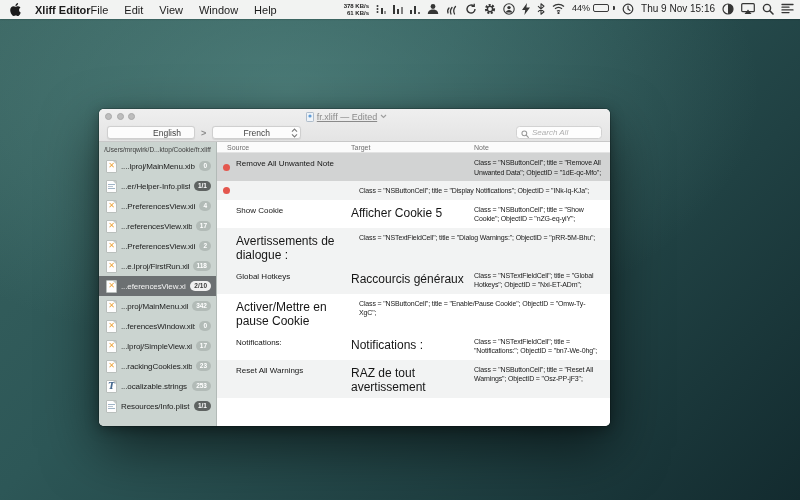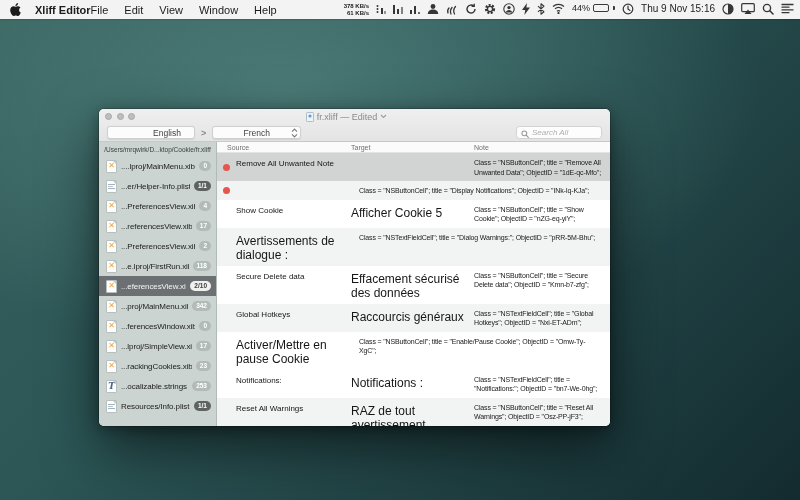--- a/index.html
+++ b/index.html
@@ -40,21 +40,21 @@
     display:flex; flex-direction:column;
   }
   .titlebar {
     height:15px; background:linear-gradient(#efefef,#eaeaea);
     display:flex; align-items:center; position:relative; flex:0 0 auto;
   }
   .lights { display:flex; gap:4.5px; margin-left:6px; }
   .light { width:7px; height:7px; border-radius:50%; background:#bdbdbd; border:0.5px solid #a9a9a9; }
   .wintitle {
     position:absolute; left:0; right:16px; text-align:center; font-size:9px; color:#8a8a8a;
-    display:flex; align-items:center; justify-content:center; gap:3px; height:100%;
+    display:flex; align-items:center; justify-content:center; gap:3px; height:100%;text-decoration:underline;
   }
   .proxyicon svg{ display:block; }
   .tchev { display:flex; align-items:center; opacity:.8; }
   .toolbar {
     height:18px; background:linear-gradient(#eaeaea,#e4e4e4);
     border-bottom:1px solid #c8c8c8; display:flex; align-items:center;
     padding:0 8px; flex:0 0 auto;
   }
   .tbtn {
     height:13px; background:#fcfcfc; border:1px solid #cfcfcf; border-radius:3px;
@@ -448,26 +448,20 @@
     <span class="td-dot"></span>
     <span class="td-source">Show Cookie</span>
     <span class="td-target">Afficher Cookie 5</span>
     <span class="td-note">Class = "NSButtonCell"; title = "Show Cookie"; ObjectID = "nZG-eq-yiY";</span>
   </div>
           <div class="trow alt">
     <span class="td-dot"></span>
     <span class="td-target">Avertissements de dialogue :</span>
     <span class="td-note">Class = "NSTextFieldCell"; title = "Dialog Warnings:"; ObjectID = "pRR-5M-Bhu";</span>
   </div>
-          <div class="trow">
-    <span class="td-dot"></span>
-    <span class="td-source">Secure Delete data</span>
-    <span class="td-target">Effacement sécurisé des données</span>
-    <span class="td-note">Class = "NSButtonCell"; title = "Secure Delete data"; ObjectID = "Kmn-b7-zfg";</span>
-  </div>
           <div class="trow alt">
     <span class="td-dot"></span>
     <span class="td-source">Global Hotkeys</span>
     <span class="td-target">Raccourcis généraux</span>
     <span class="td-note">Class = "NSTextFieldCell"; title = "Global Hotkeys"; ObjectID = "Nxi-ET-ADm";</span>
   </div>
           <div class="trow">
     <span class="td-dot"></span>
     <span class="td-target">Activer/Mettre en pause Cookie</span>
     <span class="td-note">Class = "NSButtonCell"; title = "Enable/Pause Cookie"; ObjectID = "Omw-Ty-XgC";</span>

